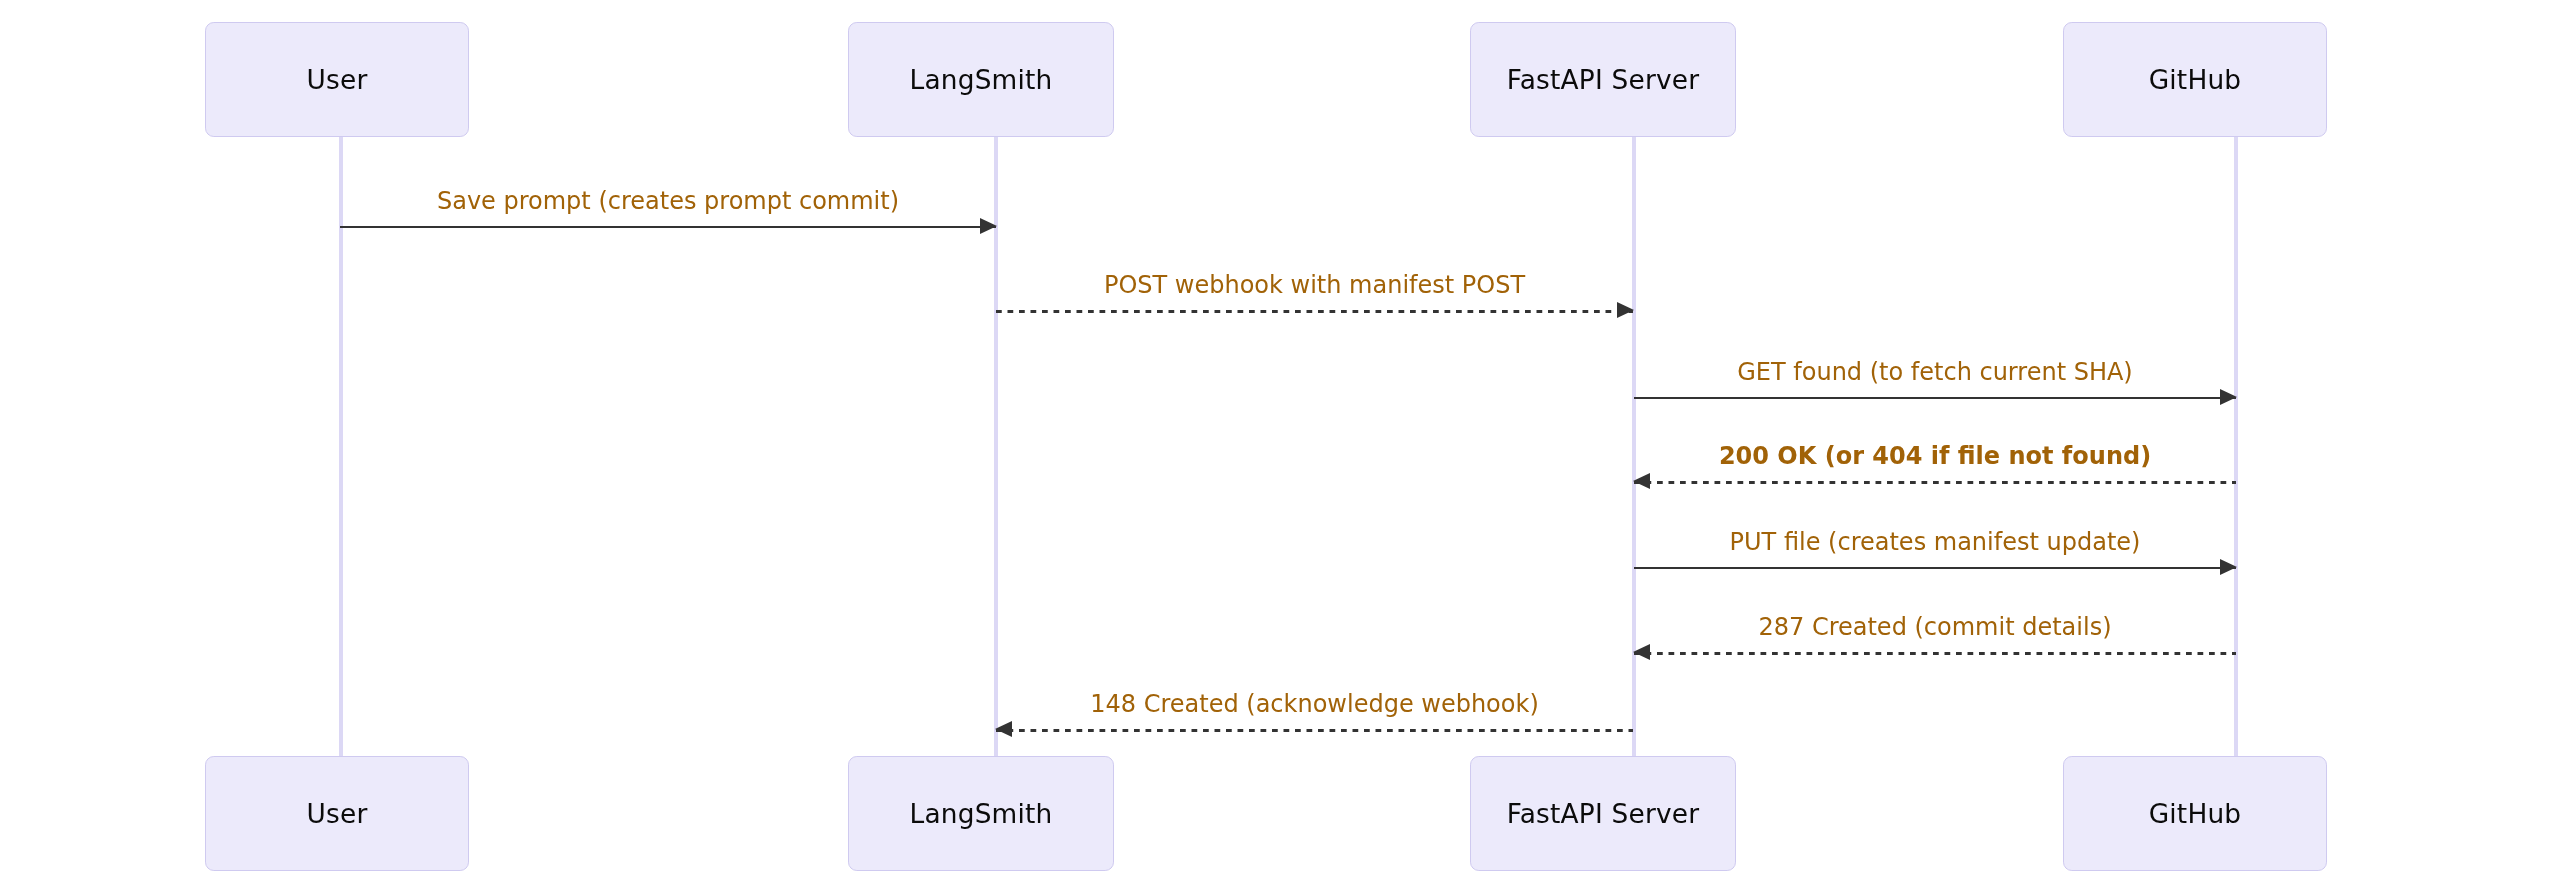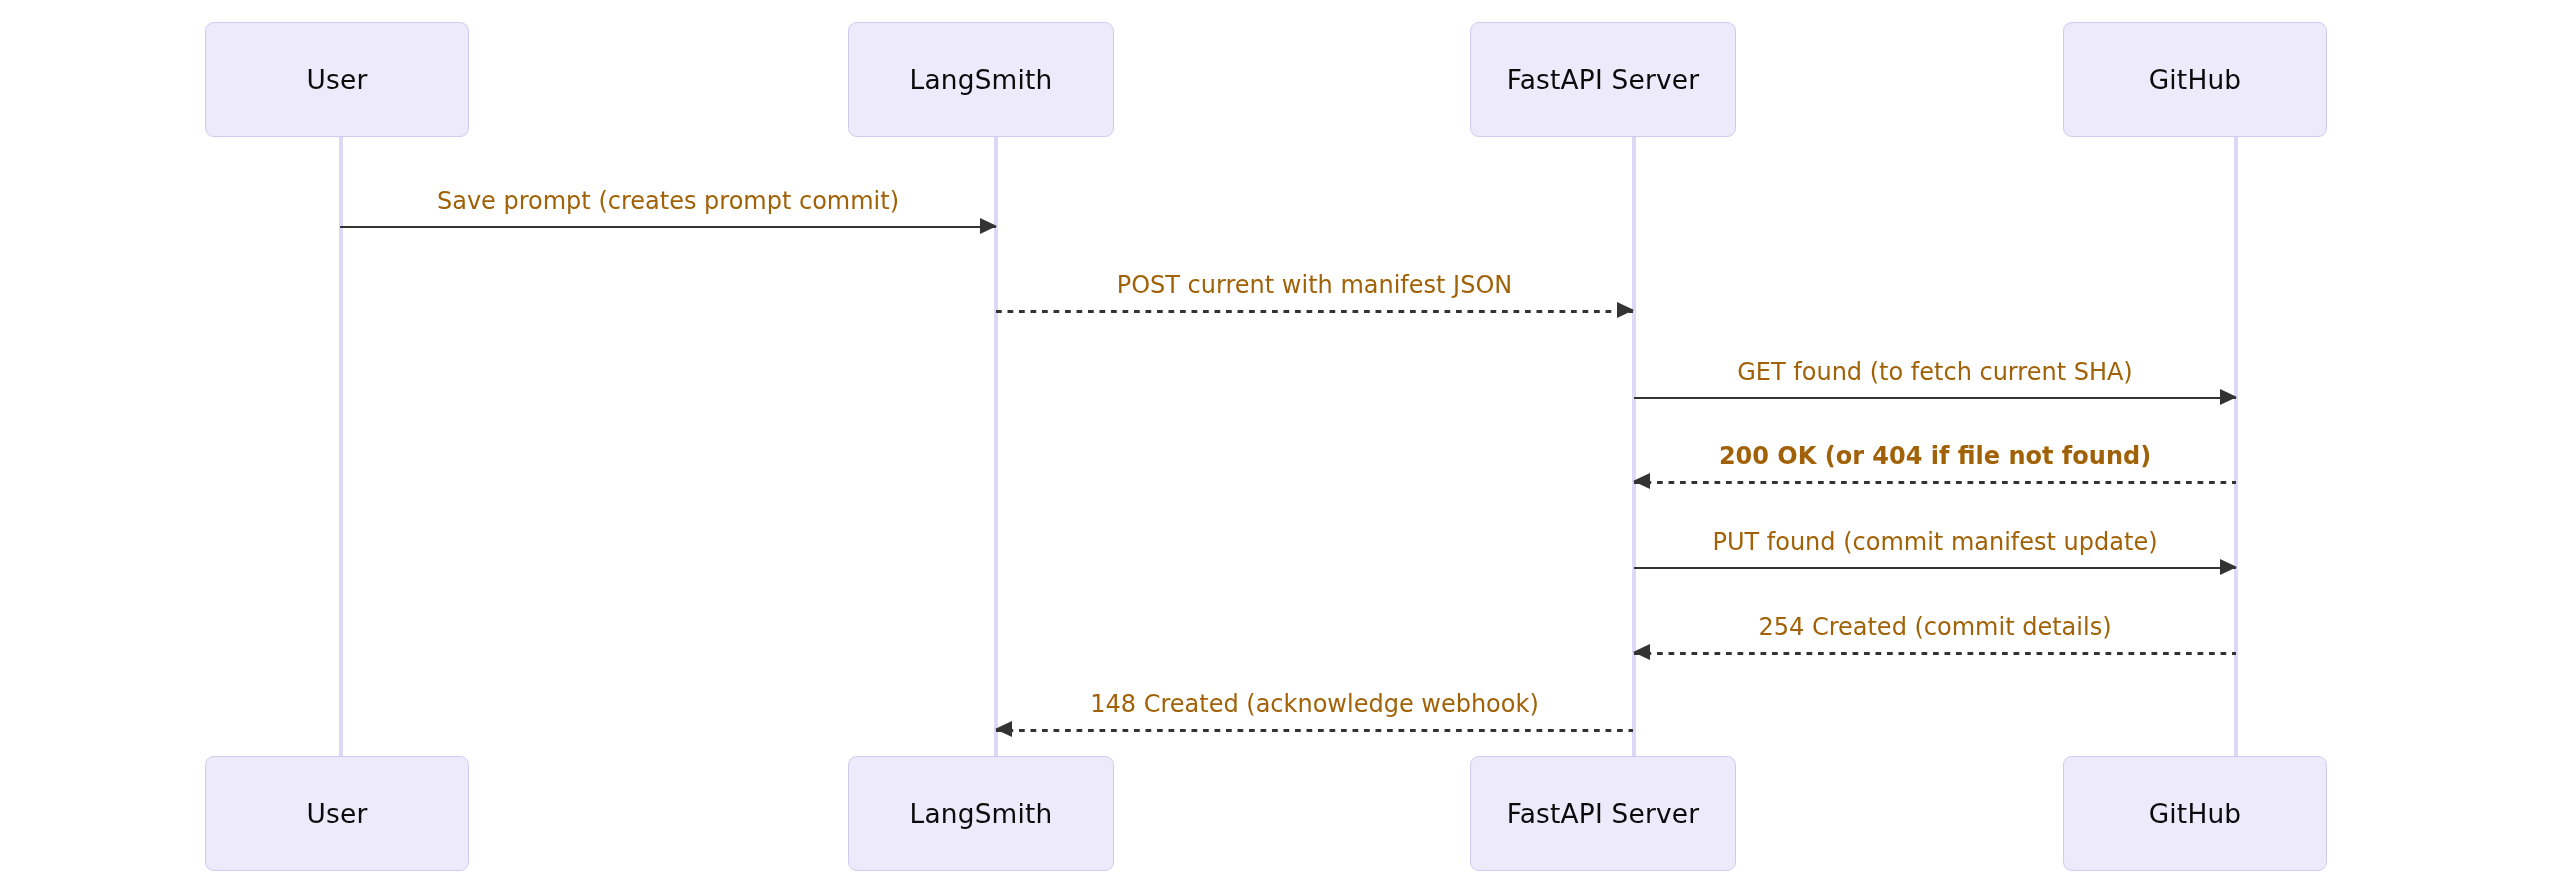--- a/index.html
+++ b/index.html
@@ -108,41 +108,41 @@
       <span>GitHub</span>
     </div>
     <div class="msg solid" style="left: 340px; top: 226px; width: 656px; height: 0.9px;">
       <div class="line"></div>
       <div class="head right"></div>
       <div class="label">Save prompt (creates prompt commit)</div>
     </div>
     <div class="msg dotted" style="left: 996px; top: 310px; width: 637px; height: 0.9px;">
       <div class="line"></div>
       <div class="head right"></div>
-      <div class="label">POST current with manifest JSON</div>
+      <div class="label">POST webhook with manifest POST</div>
     </div>
     <div class="msg solid" style="left: 1634px; top: 397px; width: 602px; height: 0.9px;">
       <div class="line"></div>
       <div class="head right"></div>
       <div class="label">GET found (to fetch current SHA)</div>
     </div>
     <div class="msg dotted" style="left: 1634px; top: 481px; width: 602px; height: 0.9px; font-weight: bold;">
       <div class="line"></div>
       <div class="head left"></div>
       <div class="label">200 OK (or 404 if file not found)</div>
     </div>
     <div class="msg solid" style="left: 1634px; top: 567px; width: 602px; height: 0.9px;">
       <div class="line"></div>
       <div class="head right"></div>
-      <div class="label">PUT found (commit manifest update)</div>
+      <div class="label">PUT file (creates manifest update)</div>
     </div>
     <div class="msg dotted" style="left: 1634px; top: 652px; width: 602px; height: 0.9px;">
       <div class="line"></div>
       <div class="head left"></div>
-      <div class="label">254 Created (commit details)</div>
+      <div class="label">287 Created (commit details)</div>
     </div>
     <div class="msg dotted" style="left: 996px; top: 729px; width: 637px; height: 0.9px;">
       <div class="line"></div>
       <div class="head left"></div>
       <div class="label">148 Created (acknowledge webhook)</div>
     </div>
   </div>
 
 
 </body></html>

